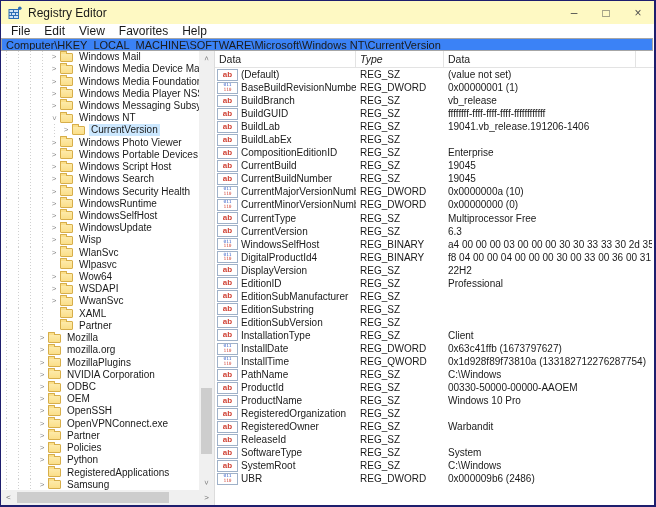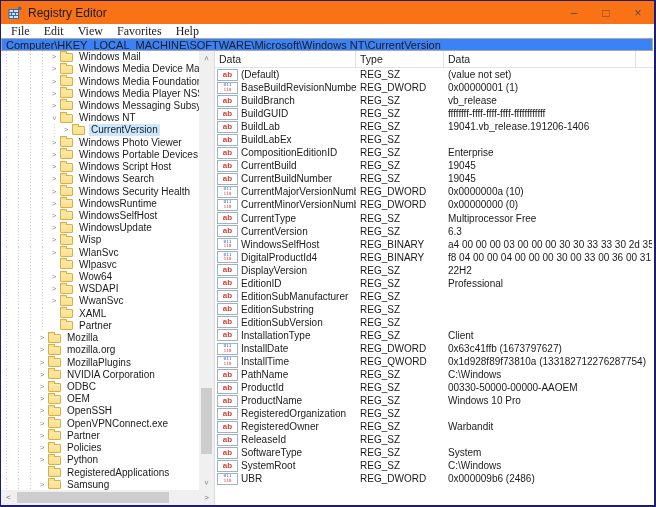--- a/index.html
+++ b/index.html
@@ -5,28 +5,28 @@
   :root{
     --accent-border:#1e1e6e; --selection:#cce8ff; --sz:#d04437; --bin:#3a62c8;
     --guide:#d0d0d0; --text:#1a1a1a; --scroll-track:#f0f0f0; --scroll-thumb:#cdcdcd;
     --scroll-arrow:#6f6f6f; --folder-fill:#fbdf89; --folder-edge:#d7ae4a; --header-sep:#e3e3e3;
   }
   *{box-sizing:border-box;margin:0;padding:0;font-family:"Liberation Sans",sans-serif;}
   body{width:656px;height:507px;background:#fff;}
   .window{position:relative;width:656px;height:507px;background:#fff;
     border:1px solid var(--accent-border);border-right-width:2px;border-bottom-width:2px;color:var(--text);overflow:hidden;}
   
-  .titlebar{height:23px;display:flex;align-items:center;padding-left:7px;background:#f97316;}
+  .titlebar{height:23px;display:flex;align-items:center;padding-left:7px;background:#fef9c3;}
   .app-icon{width:14px;height:14px;margin-right:6px;flex:none;}
   .title{font-size:12px;}
   .controls{margin-left:auto;display:flex;height:100%;}
   .ctrl{width:32px;height:100%;display:flex;align-items:center;justify-content:center;color:#4d4d4d;font-size:12px;line-height:1;}
   
   .menubar{height:14px;display:flex;align-items:center;padding-left:3px;font-size:12px;}
-  .menu-item{padding:0 7px;line-height:14px;font-family:Liberation Serif, serif;}
+  .menu-item{padding:0 7px;line-height:14px;}
   
   .addressbar{display:block;width:652px;margin:0 0 0 0;height:13px;border:1px solid #a6a6a6;
     font-size:11px;padding:0 0 0 4px;color:var(--text);outline:none;background:#3b82f6;}
   
   .content{position:absolute;top:50px;left:0;right:0;bottom:0;display:flex;}
   .tree-panel{width:213px;position:relative;flex:none;}
   .tree-view{position:absolute;left:0;top:0;right:15px;bottom:15px;overflow:hidden;}
   .tree-item{display:flex;align-items:center;height:12.22px;white-space:nowrap;font-size:10px;
     background-repeat:no-repeat,no-repeat,no-repeat,no-repeat,no-repeat;background-size:1px 100%;}
   .d3{padding-left:36px;background-image:
@@ -66,21 +66,21 @@
   .vthumb{position:absolute;left:2px;right:2px;top:337px;height:66px;background:var(--scroll-thumb);}
   .hthumb{height:11px;width:152px;background:var(--scroll-thumb);margin-left:1px;}
   .vscroll .scroll-arrow.down{position:absolute;bottom:0;left:0;}
   .hscroll .scroll-arrow.right{margin-left:auto;}
   .divider{width:1px;background:#dcdcdc;flex:none;}
   
   .list-panel{flex:1;overflow:hidden;font-size:10px;}
   .list-header{height:17px;display:flex;align-items:stretch;border-bottom:1px solid var(--header-sep);color:#222;}
   .col{display:flex;align-items:center;padding-left:4px;border-right:1px solid var(--header-sep);font-size:10.5px;}
   .col-name{width:141px;}
-  .col-type{width:88px;}
+  .col-type{width:88px;font-style:italic;}
   .col-data{width:192px;}
   .list-row{height:13.05px;display:flex;align-items:center;}
   .cell{white-space:nowrap;overflow:hidden;padding-left:4px;line-height:13px;}
   .cell-name{width:141px;display:flex;align-items:center;padding-left:2px;}
   .cell-type{width:88px;}
   .cell-data{width:208px;}
   .type-icon{width:21px;height:12px;border:1px solid #9fb1c8;background:#fff;flex:none;margin-right:3px;
     display:flex;align-items:center;justify-content:center;overflow:hidden;}
   .icon-sz{color:var(--sz);font-size:8px;font-weight:bold;line-height:1;}
   .icon-bin{flex-direction:column;color:var(--bin);}

